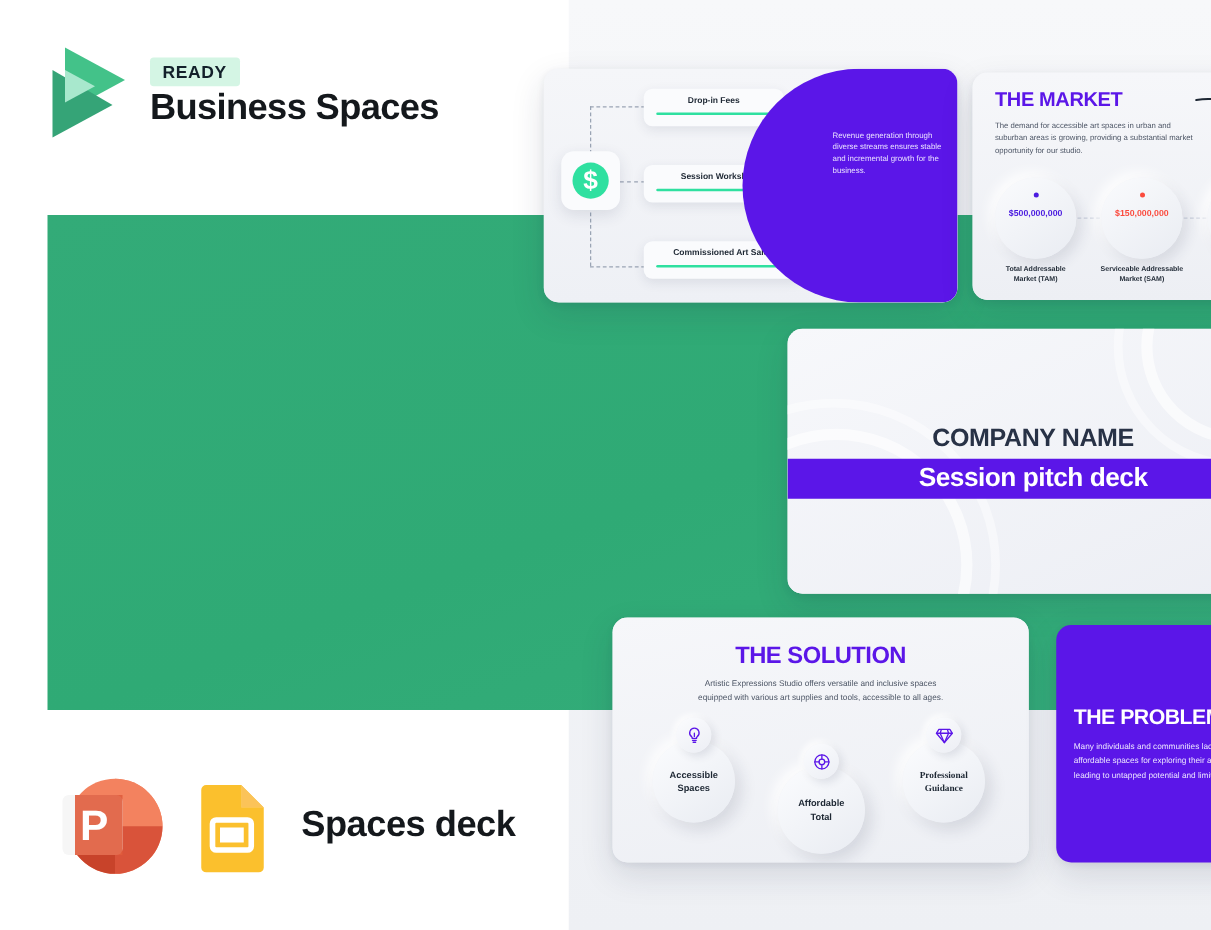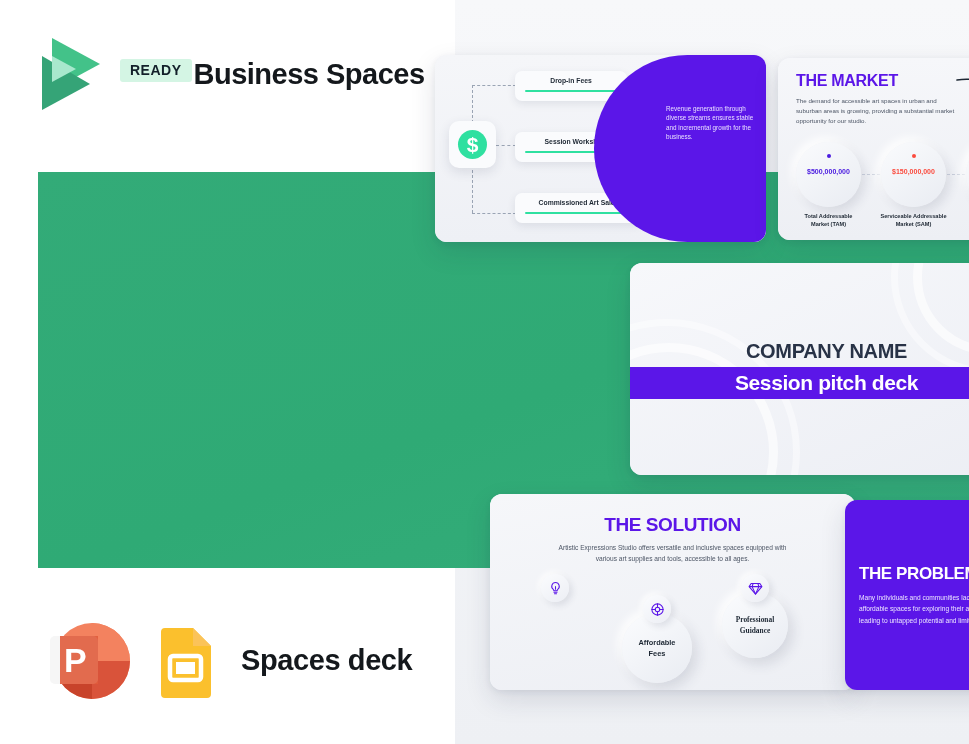--- a/index.html
+++ b/index.html
@@ -18,21 +18,21 @@
     background:linear-gradient(180deg,#f7f8fa 0%,#eef0f4 100%);
   }
   .green-band{
     position:absolute;left:38px;top:172px;width:931px;height:396px;
     background:linear-gradient(160deg,#33ab78 0%,#2faa75 55%,#35ad7b 100%);
   }
 
   
   .logo-wrap{position:absolute;left:38px;top:34px;display:flex;align-items:center;gap:16px;}
   .logo-mark{width:66px;height:80px;position:relative;}
-  .logo-text{display:flex;flex-direction:row;gap:2px;}
+  .logo-text{display:flex;flex-direction:column;gap:2px;}
   .ready-badge{
     align-self:flex-start;
     background:#d4f5e4;color:#13202a;
     font-size:14px;font-weight:bold;letter-spacing:.5px;
     padding:3px 10px 4px 10px;border-radius:3px;
   }
   .brand{
     font-size:29px;font-weight:bold;color:#14181c;letter-spacing:-.5px;
     line-height:1.05;white-space:nowrap;
   }
@@ -125,21 +125,21 @@
     position:absolute;left:0;right:0;top:77px;text-align:center;
     font-size:20px;font-weight:bold;color:#283246;letter-spacing:-.3px;
   }
   .cn-band{
     position:absolute;left:0;right:0;top:104px;height:32px;background:#5b16e8;
     display:flex;align-items:center;justify-content:center;
   }
   .cn-band-text{color:#fff;font-size:21px;font-weight:bold;letter-spacing:-.4px;}
 
   
-  #slide-solution{left:490px;top:494px;width:333px;height:196px;padding-left:32px;}
+  #slide-solution{left:490px;top:494px;width:333px;height:196px;}
   .sol-bg{position:absolute;inset:0;background:linear-gradient(170deg,#f6f7fa 0%,#edeff4 100%);}
   .sol-title{position:absolute;left:0;right:0;top:20px;text-align:center;font-size:19px;font-weight:bold;color:#5b16e8;letter-spacing:-.4px;}
   .sol-desc{position:absolute;left:60px;right:60px;top:48px;text-align:center;font-size:6.6px;line-height:1.72;color:#4c5565;}
   .sol-circle{
     position:absolute;border-radius:50%;
     background:linear-gradient(145deg,#fbfcfe 0%,#e9ecf2 100%);
     box-shadow:5px 6px 13px rgba(40,50,80,.13), -4px -4px 10px rgba(255,255,255,.95);
     display:flex;align-items:center;justify-content:center;text-align:center;
   }
   .sol-circle span{font-size:7.4px;font-weight:bold;color:#1d2733;line-height:1.5;}
@@ -284,23 +284,27 @@
     <div class="cn-band">
       <span class="cn-band-text">Session pitch deck</span>
     </div>
   </div>
 
   <div class="slide" id="slide-solution">
     <div class="sol-bg"></div>
     <div class="sol-title">THE SOLUTION</div>
     <div class="sol-desc">Artistic Expressions Studio offers versatile and inclusive spaces equipped with various art supplies and tools, accessible to all ages.</div>
 
+    <div class="sol-circle" id="sol-c0">
+      <span style="white-space:pre-line">Accessible
+Spaces</span>
+    </div>
     <div class="sol-circle" id="sol-c1">
       <span style="white-space:pre-line">Affordable
-Fees</span>
+Total</span>
     </div>
     <div class="sol-circle" id="sol-c2">
       <span style="white-space:pre-line">Professional
 Guidance</span>
     </div>
 
     <div class="sol-badge" id="sol-b0">
       <svg class="svg-ico" width="15" height="15" viewBox="0 0 24 24" fill="none" stroke="#5B16E8" stroke-width="1.7" stroke-linecap="round">
         <path d="M12 2.5a6 6 0 0 0-3.6 10.8c.6.5.9 1.1.9 1.8v.4h5.4v-.4c0-.7.3-1.3.9-1.8A6 6 0 0 0 12 2.5z"></path>
         <path d="M9.6 18h4.8M10.4 20.5h3.2M12 9v4"></path>

